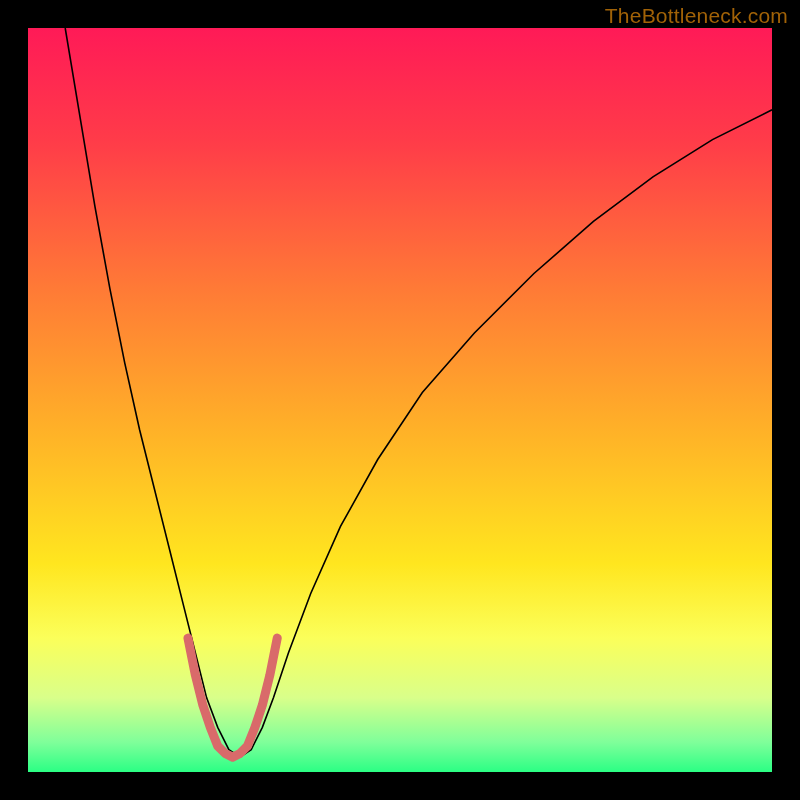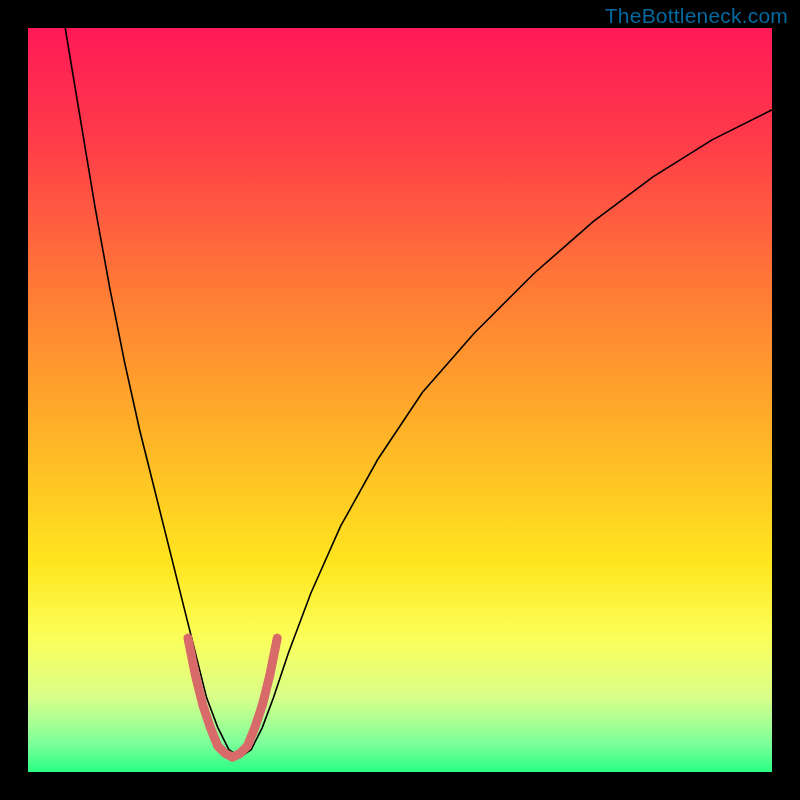--- a/index.html
+++ b/index.html
@@ -23,21 +23,21 @@
     position: absolute;
     left: 0;
     top: 0;
     width: 744px;
     height: 744px;
   }
   .watermark {
     position: absolute;
     top: 4px;
     right: 12px;
-    color: #0369a1;
+    color: #a16207;
     font-size: 21px;
     font-weight: 500;
     letter-spacing: 0.2px;
     z-index: 20;
   }
   svg {
     display: block;
   }
 </style>
 </head>

